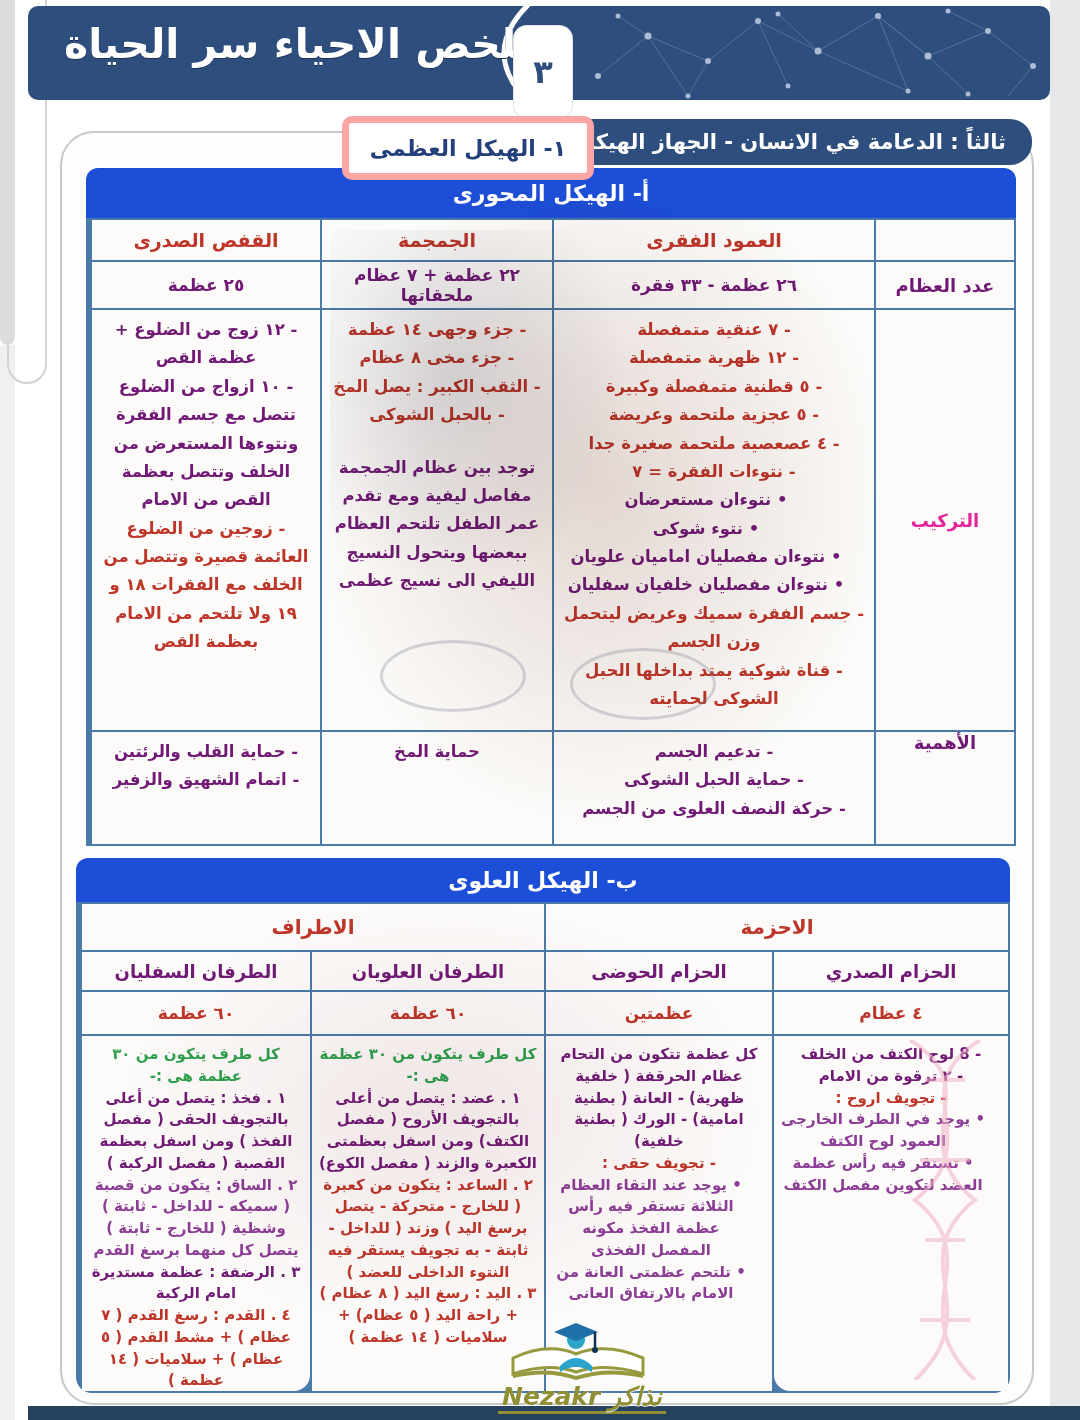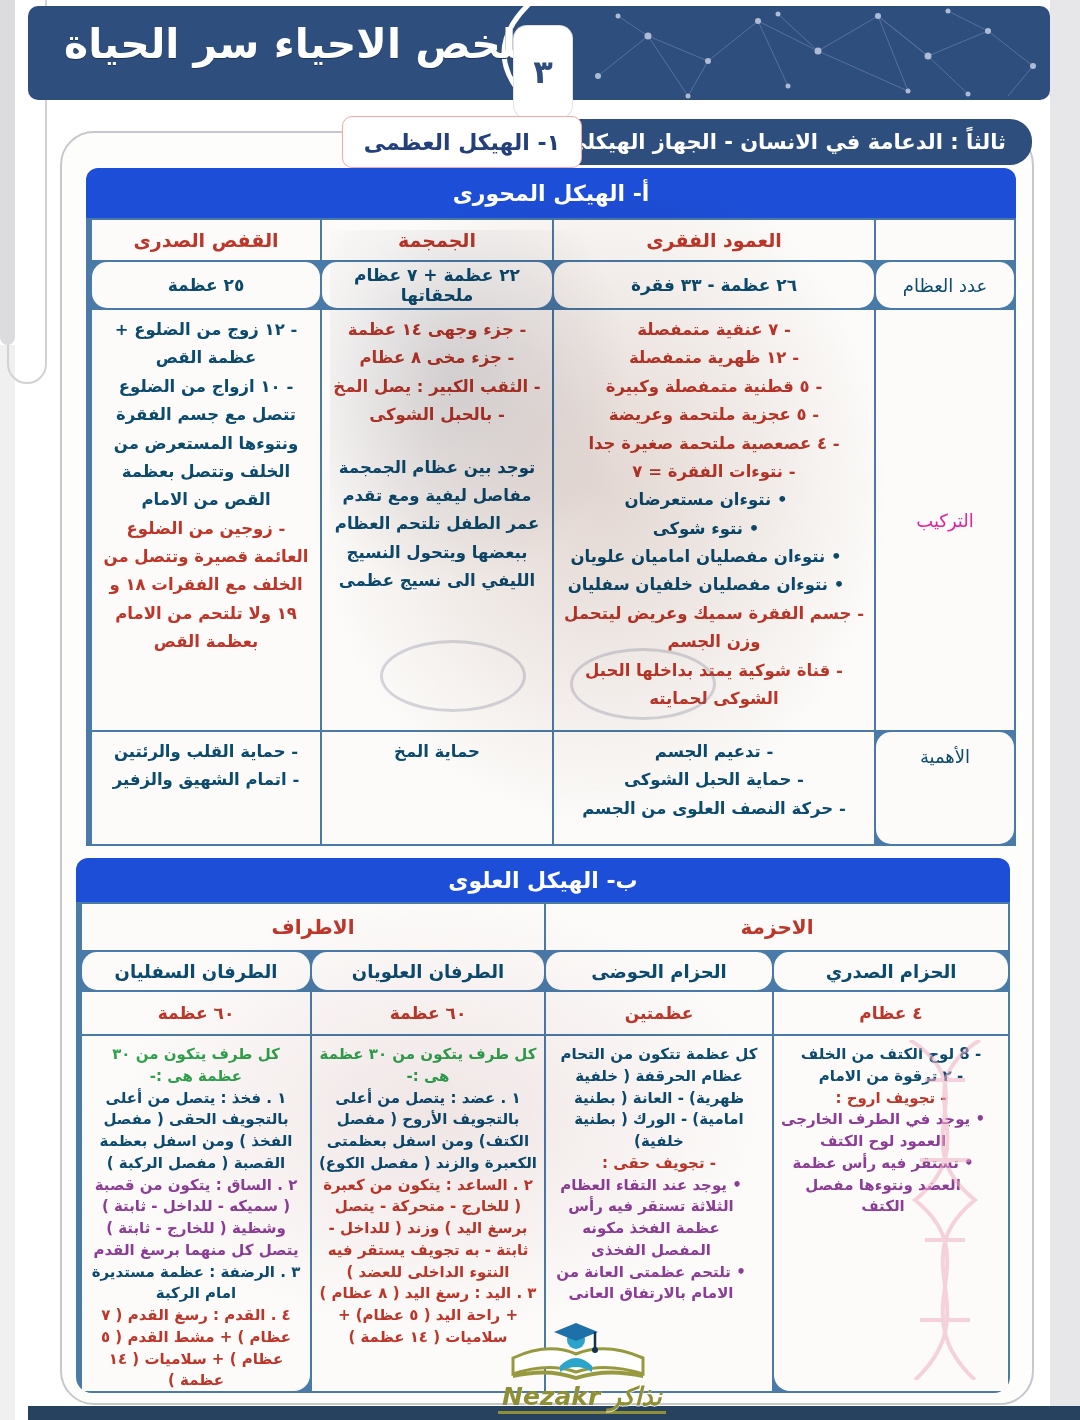--- a/index.html
+++ b/index.html
@@ -17,42 +17,42 @@
   .banner{position:absolute;left:28px;top:6px;width:1022px;height:94px;background:#2e4e7d;border-radius:10px;}
   .banner-title{position:absolute;right:auto;left:36px;top:14px;color:#ffffff;font-size:41px;font-weight:700;letter-spacing:0px;white-space:nowrap;text-shadow:0 1px 0 #1d3355;}
   .paren-svg{position:absolute;left:445px;top:0;}
   .page-tab{position:absolute;left:514px;top:26px;width:58px;height:92px;background:#ffffff;border-radius:13px;box-shadow:0 0 0 1px #e2e2e6;display:flex;align-items:center;justify-content:center;z-index:3;}
   .page-tab span{color:#2e4e7d;font-size:32px;font-weight:700;}
   .net-svg{position:absolute;left:auto;right:2px;top:0;}
 
   
   .section-pill{position:absolute;left:558px;top:119px;width:474px;height:46px;background:#2e4e7d;border-radius:22px;display:flex;align-items:center;z-index:2;}
   .section-pill span{color:#ffffff;font-size:21px;font-weight:700;padding-right:26px;white-space:nowrap;}
-  .section-box{position:absolute;left:342px;top:116px;width:238px;height:50px;background:#ffffff;border:1px solid #fca5a5;border-radius:10px;display:flex;align-items:center;justify-content:center;z-index:3;}
+  .section-box{position:absolute;left:342px;top:116px;width:238px;height:50px;background:#ffffff;border:7px solid #fca5a5;border-radius:10px;display:flex;align-items:center;justify-content:center;z-index:3;}
   .section-box span{color:#24407c;font-size:22px;font-weight:700;}
 
   
   .card-outline{position:absolute;left:60px;top:131px;width:970px;height:1270px;border:2px solid #c7c7cd;border-radius:34px;z-index:0;background:#fdfdfc;}
 
   
   .tbl{position:absolute;z-index:1;}
   .t-head{background:#1d4ed8;color:#ffffff;font-weight:700;font-size:22px;text-align:center;border-radius:12px 12px 0 0;display:flex;align-items:center;justify-content:center;}
   .grid{display:grid;background:#4a7aa8;gap:2px;border:2px solid #4a7aa8;}
   .cell{background:#fcfbf9;display:flex;flex-direction:column;justify-content:center;overflow:hidden;}
   .cell.vtop{justify-content:flex-start;}
   .chead{font-size:19px;font-weight:700;align-items:center;justify-content:center;text-align:center;}
-  .rlabel{font-size:18px;font-weight:400;align-items:center;justify-content:center;text-align:center;}
+  .rlabel{font-size:18px;font-weight:700;align-items:center;justify-content:center;text-align:center;}
   .cnt{font-size:17px;font-weight:700;align-items:center;justify-content:center;text-align:center;}
   .body-a{font-size:16.5px;line-height:1.72;font-weight:700;padding:6px 6px;text-align:center;}
   .body-b{font-size:15px;line-height:1.45;font-weight:700;padding:8px 5px;text-align:center;}
   .ln{padding:0 2px;}
   .ln.ind{padding-right:18px;}
   .ln.gap{margin-top:24px;}
 
-  .blue{color:#0c4a6e;border-radius:15px;}
+  .blue{color:#701a75;}
   .red{color:#bd3629;}
   .magenta{color:#e5239b;}
   .purple{color:#8c3d96;}
   .green{color:#2fa14d;}
 
   
   #tableA{left:86px;top:168px;width:930px;}
   #tableA .t-head{height:50px;}
   #tableA .grid{grid-template-columns:138px 320px 230px 228px;grid-template-rows:40px 46px 420px 112px;}
 
@@ -172,21 +172,21 @@
           <div class="ln red">- الثقب الكبير : يصل المخ</div>
           <div class="ln red">- بالحبل الشوكى</div>
           <div class="ln blue gap">توجد بين عظام الجمجمة مفاصل ليفية ومع تقدم عمر الطفل تلتحم العظام ببعضها ويتحول النسيج الليفي الى نسيج عظمى</div>
         </div>
       <div class="cell body-a vtop">
           <div class="ln blue">- ١٢ زوج من الضلوع + عظمة القص</div>
           <div class="ln blue">- ١٠ ازواج من الضلوع تتصل مع جسم الفقرة ونتوءها المستعرض من الخلف وتتصل بعظمة القص من الامام</div>
           <div class="ln red">- زوجين من الضلوع العائمة قصيرة وتتصل من الخلف مع الفقرات ١٨ و ١٩ ولا تلتحم من الامام بعظمة القص</div>
         </div>
 
-      <div class="cell rlabel blue vtop" style="padding-top:14px;">الأهمية</div>
+      <div class="cell rlabel blue vtop" style="padding-top:0;">الأهمية</div>
       <div class="cell body-a vtop">
           <div class="ln blue">- تدعيم الجسم</div>
           <div class="ln blue">- حماية الحبل الشوكى</div>
           <div class="ln blue">- حركة النصف العلوى من الجسم</div>
         </div>
       <div class="cell body-a vtop">
           <div class="ln blue">حماية المخ</div>
         </div>
       <div class="cell body-a vtop">
           <div class="ln blue">- حماية القلب والرئتين</div>
@@ -210,21 +210,21 @@
       <div class="cell cnt red">٤ عظام</div>
       <div class="cell cnt red">عظمتين</div>
       <div class="cell cnt red">٦٠ عظمة</div>
       <div class="cell cnt red">٦٠ عظمة</div>
 
       <div class="cell body-b vtop">
           <div class="ln blue">- 8 لوح الكتف من الخلف</div>
           <div class="ln blue">- ٢ ترقوة من الامام</div>
           <div class="ln red">- تجويف اروح :</div>
           <div class="ln purple ind">• يوجد في الطرف الخارجى العمود لوح الكتف</div>
-          <div class="ln purple ind">• تستقر فيه رأس عظمة العضد ونتوءها مفصل الكتف</div>
+          <div class="ln purple ind">• تستقر فيه رأس عظمة العضد لتكوين مفصل الكتف</div>
         </div>
       <div class="cell body-b vtop">
           <div class="ln blue">كل عظمة تتكون من التحام عظام الحرقفة ( خلفية ظهرية) - العانة ( بطنية امامية) - الورك ( بطنية خلفية)</div>
           <div class="ln red">- تجويف حقى :</div>
           <div class="ln purple ind">• يوجد عند التقاء العظام الثلاثة تستقر فيه رأس عظمة الفخذ مكونه المفصل الفخذى</div>
           <div class="ln purple ind">• تلتحم عظمتى العانة من الامام بالارتفاق العانى</div>
         </div>
       <div class="cell body-b vtop">
           <div class="ln green">كل طرف يتكون من ٣٠ عظمة هى :-</div>
           <div class="ln blue">١ . عضد : يتصل من أعلى بالتجويف الأروح ( مفصل الكتف) ومن اسفل بعظمتى الكعبرة والزند ( مفصل الكوع)</div>

